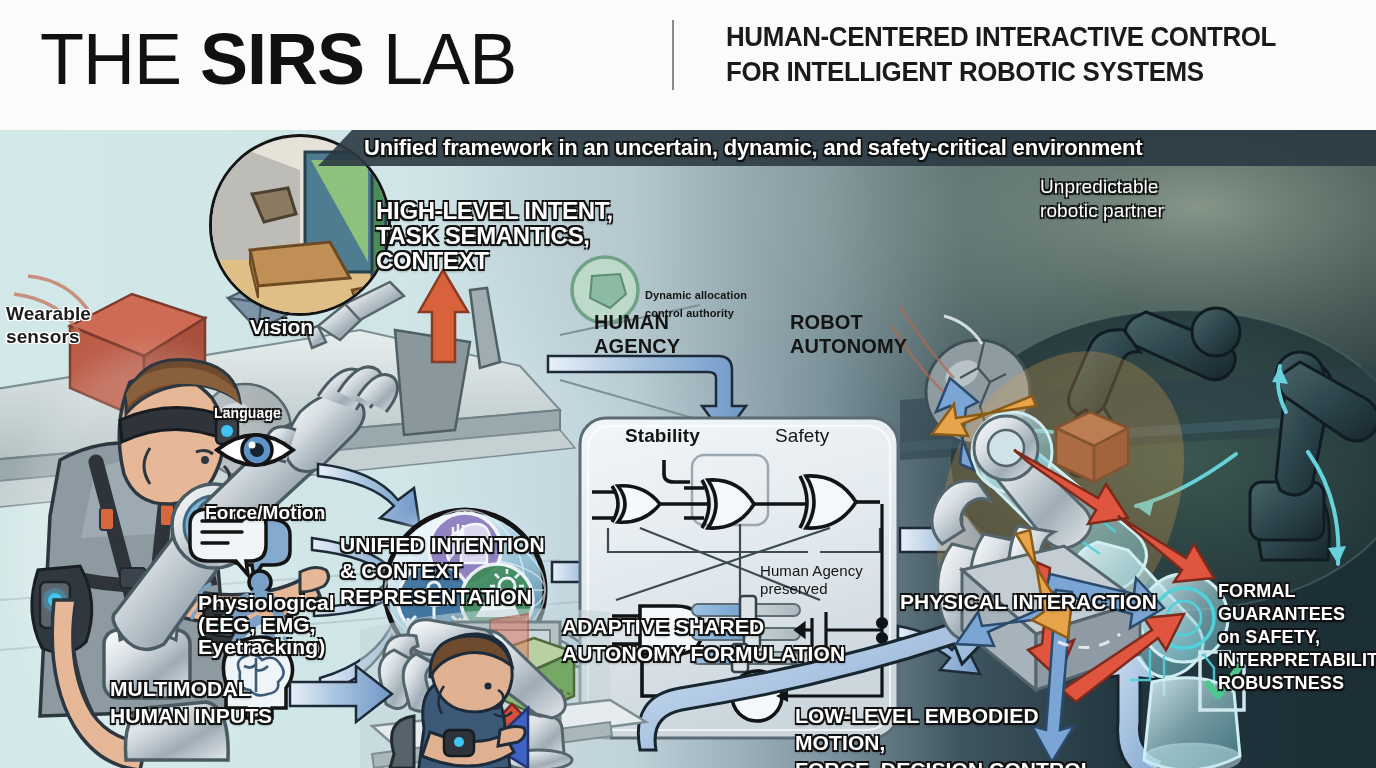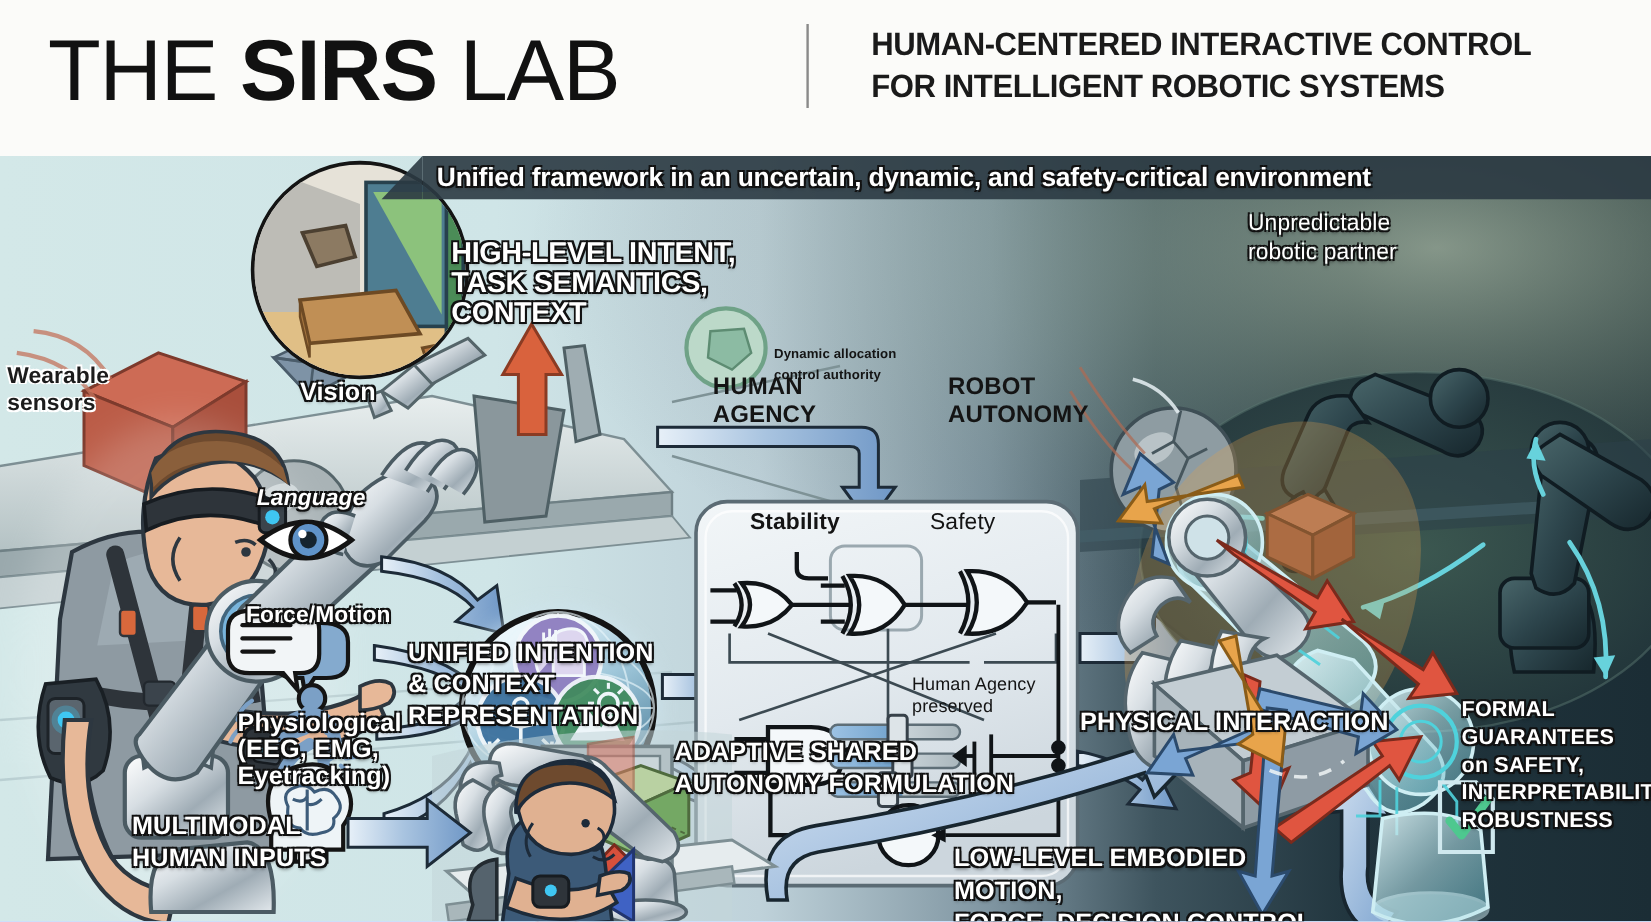--- a/index.html
+++ b/index.html
@@ -673,21 +673,21 @@
     </svg>
 
     <div class="lbl" style="left:364px;top:4px;font-size:22px;line-height:28px;letter-spacing:-0.2px;">Unified framework in an uncertain, dynamic, and safety-critical environment</div>
 
     <div class="lbl dark" style="left:6px;top:172px;font-size:19px;line-height:23px;">
       <div>Wearable</div>
       <div>sensors</div>
     </div>
 
     <div class="lbl" style="left:250px;top:185px;font-size:21px;">Vision</div>
-    <div class="lbl" style="left:214px;top:275px;font-size:19px;font-style:italic;">Language</div>
+    <div class="lbl" style="left:214px;top:275px;font-size:14px;">Language</div>
     <div class="lbl" style="left:205px;top:372px;font-size:19px;">Force/Motion</div>
     <div class="lbl ctr" style="left:198px;top:462px;width:132px;font-size:21px;line-height:22px;">
       <div>Physiological</div>
       <div>(EEG, EMG,</div>
       <div>Eyetracking)</div>
     </div>
 
     <div class="lbl" style="left:110px;top:545px;font-size:21px;line-height:27px;">
       <div>MULTIMODAL</div>
       <div>HUMAN INPUTS</div>

